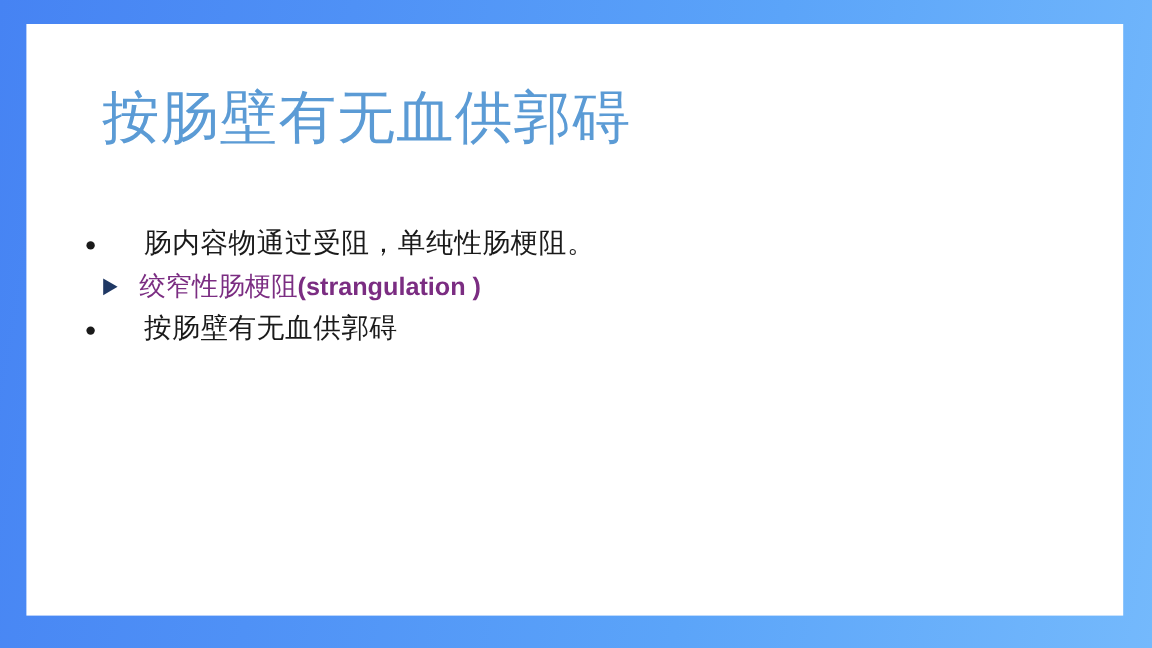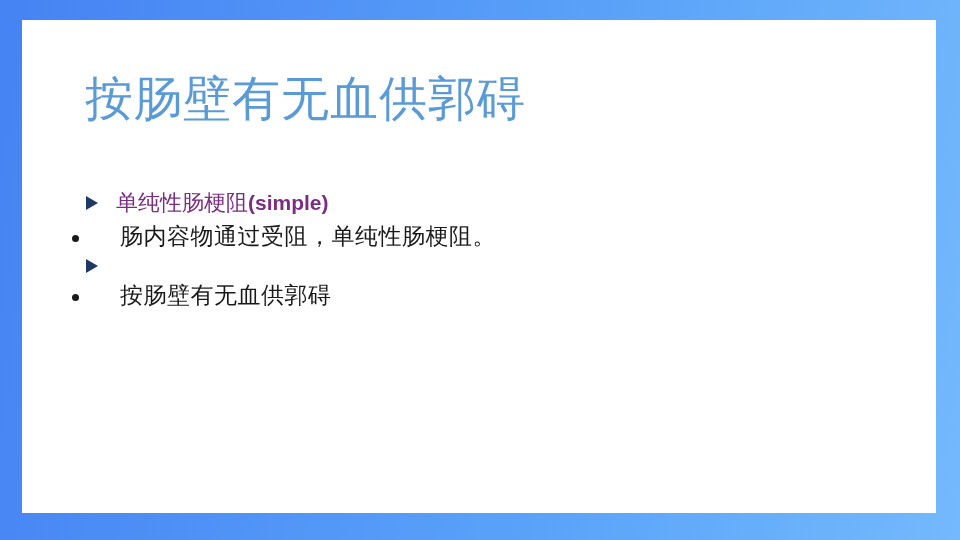--- a/index.html
+++ b/index.html
@@ -127,38 +127,33 @@
 </head>
 <body>
 
 <div class="slide">
   <div class="canvas">
 
     <div class="title">按肠壁有无血供郭碍</div>
 
     <div class="body-block">
 
-      <div class="line">
-        <span class="marker marker-tri">
-          <span class="tri-glyph"></span>
-        </span>
-        <span class="txt txt-heading"><span>单纯性肠梗阻</span><span class="latin">(simple)</span></span>
-      </div>
 
       <div class="line">
         <span class="marker marker-dot">
           <span class="dot-glyph"></span>
         </span>
         <span class="txt txt-detail">肠内容物通过受阻，单纯性肠梗阻。</span>
       </div>
 
       <div class="line">
         <span class="marker marker-tri">
           <span class="tri-glyph"></span>
         </span>
+        <span class="txt txt-heading"><span>绞窄性肠梗阻</span><span class="latin">(strangulation )</span></span>
       </div>
 
       <div class="line">
         <span class="marker marker-dot">
           <span class="dot-glyph"></span>
         </span>
         <span class="txt txt-detail">按肠壁有无血供郭碍</span>
       </div>
 
     </div>

